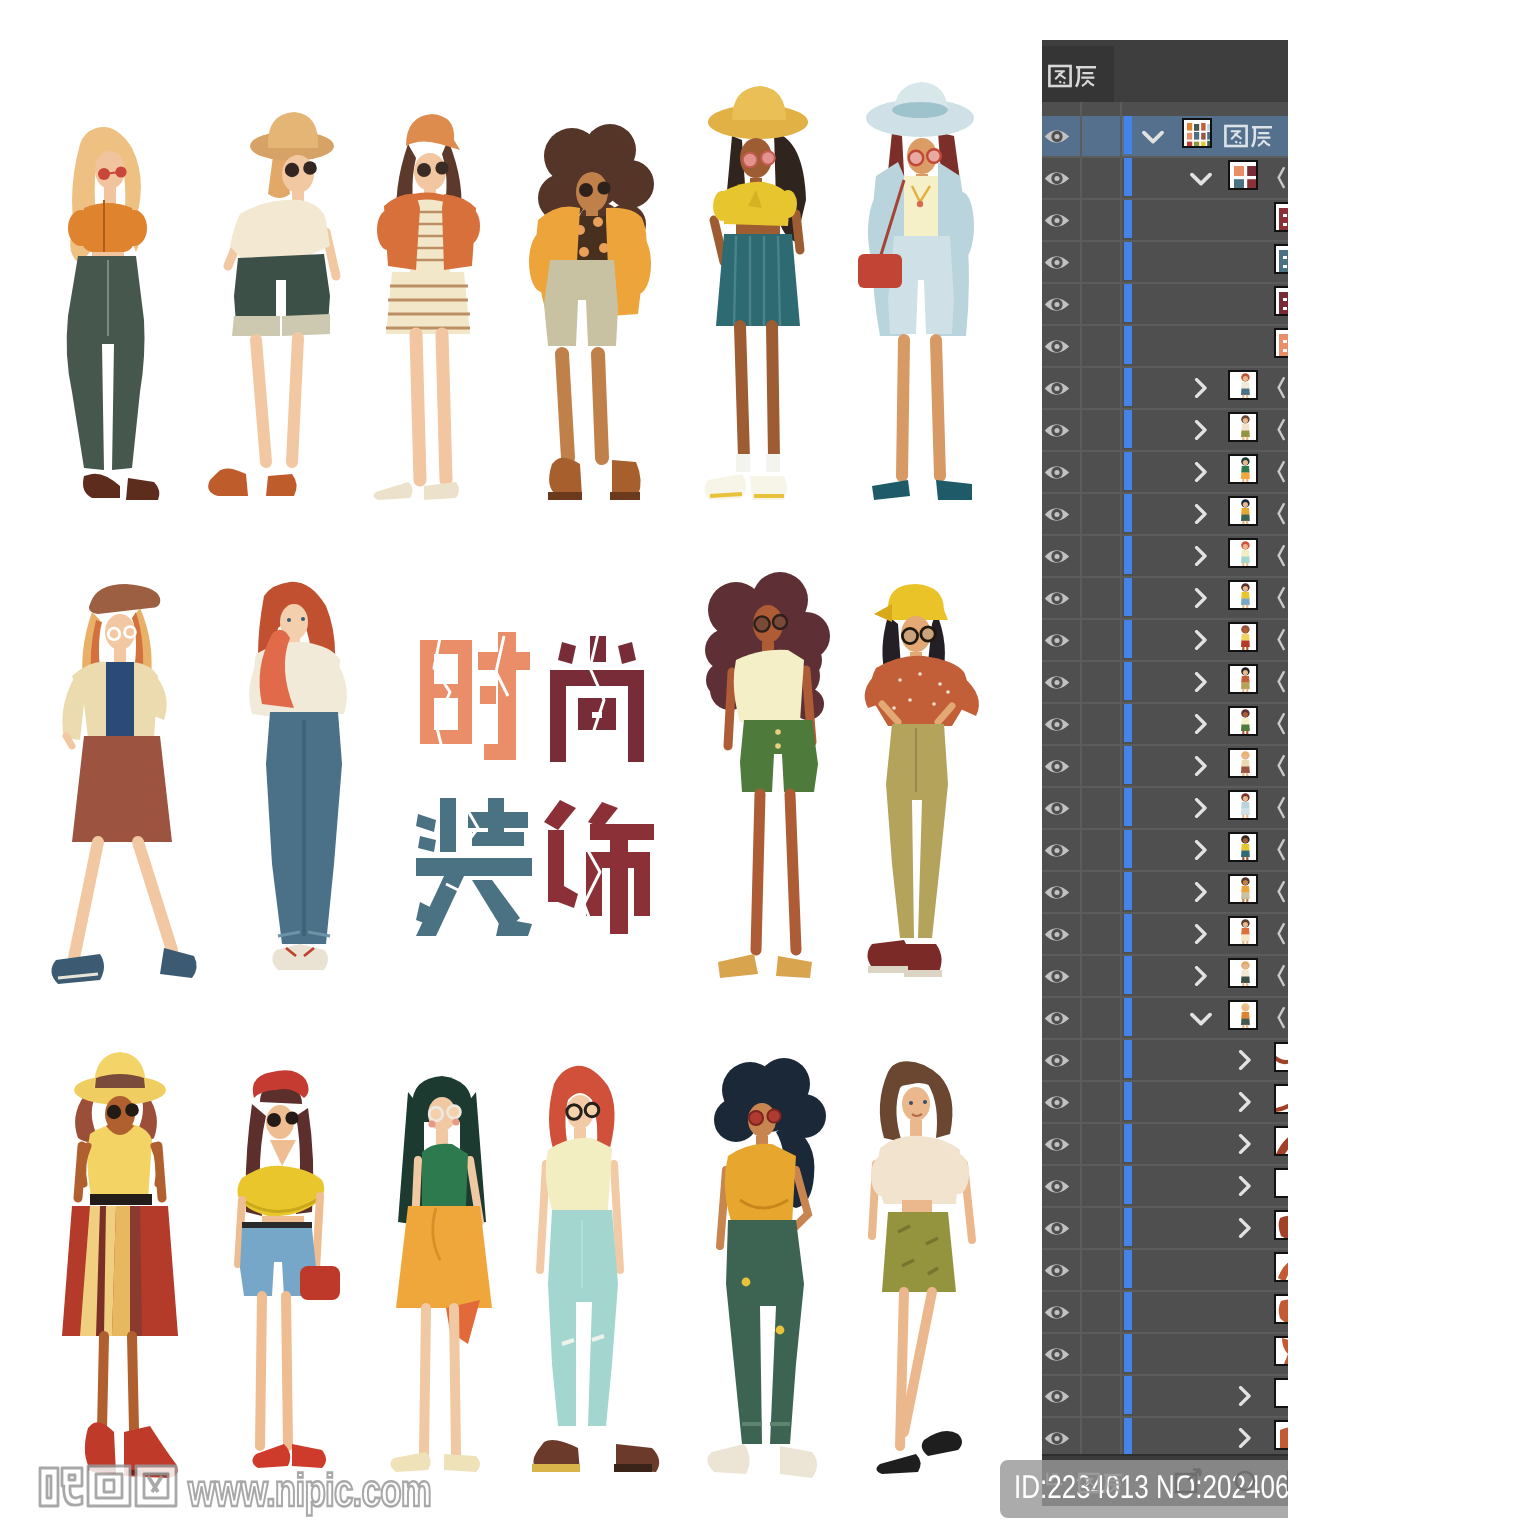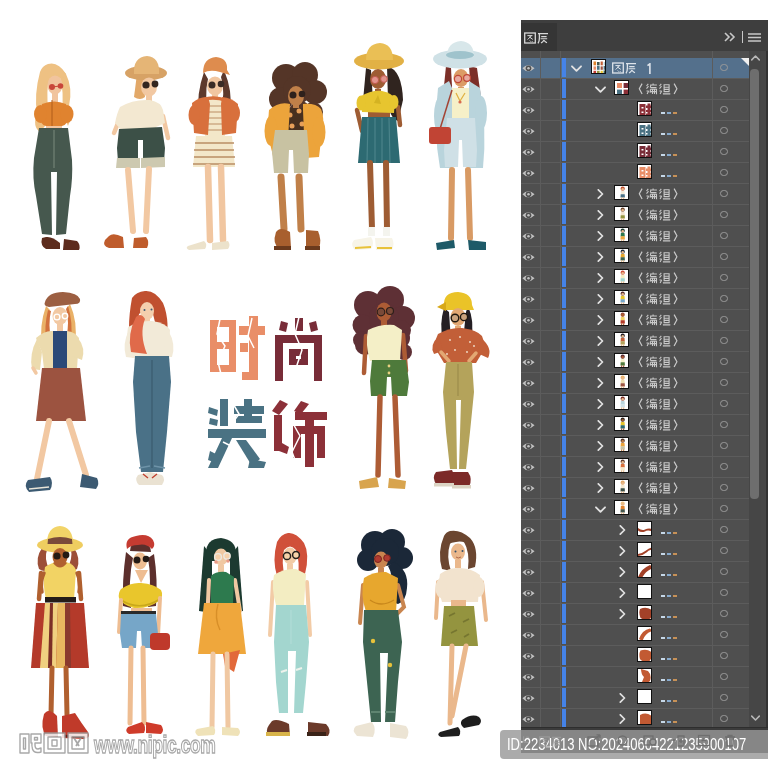--- a/index.html
+++ b/index.html
@@ -1,15 +1,15 @@
 <!DOCTYPE html>
 <html><head><meta charset="utf-8"><style>
 *{margin:0;padding:0;box-sizing:border-box}
 html,body{width:768px;height:768px;background:#fff;overflow:hidden;font-family:"Liberation Sans",sans-serif}
-#root{position:relative;width:768px;height:768px;background:#fff;overflow:hidden}
+#root{position:relative;width:644px;height:768px;background:#fff;overflow:hidden}
 #panel{position:absolute;left:521px;top:20px;width:247px;height:733px;background:#4f4f4f}
 #phead{position:absolute;left:0;top:0;width:100%;height:30.5px;background:#3e3e3e}
 #ptab{position:absolute;left:0;top:3px;width:36px;height:27.5px;background:#353535}
 #prows{position:absolute;left:0;top:30.5px;width:227.5px;height:676.5px;overflow:hidden;background:#4f4f4f}
 .row{position:absolute;left:0;width:227.5px;height:21px;border-bottom:1px solid #5c5c5c}
 .row.sel{background:#54708c}
 .circ{position:absolute;right:21px;top:6.5px;width:7.4px;height:7.4px;border:1.3px solid #9a9a9a;border-radius:50%}
 .vline{position:absolute;top:0;width:1px;height:100%;background:#5c5c5c}
 #bluebar{position:absolute;left:40.5px;top:7.5px;width:4px;height:672px;background:repeating-linear-gradient(180deg,#4583e8 0px,#4583e8 19px,rgba(0,0,0,0) 19px,rgba(0,0,0,0) 21px)}
 #seltri{position:absolute;left:219.5px;top:7.5px;width:0;height:0;border-left:8px solid transparent;border-top:8px solid #f0f0f0;margin-top:0}

